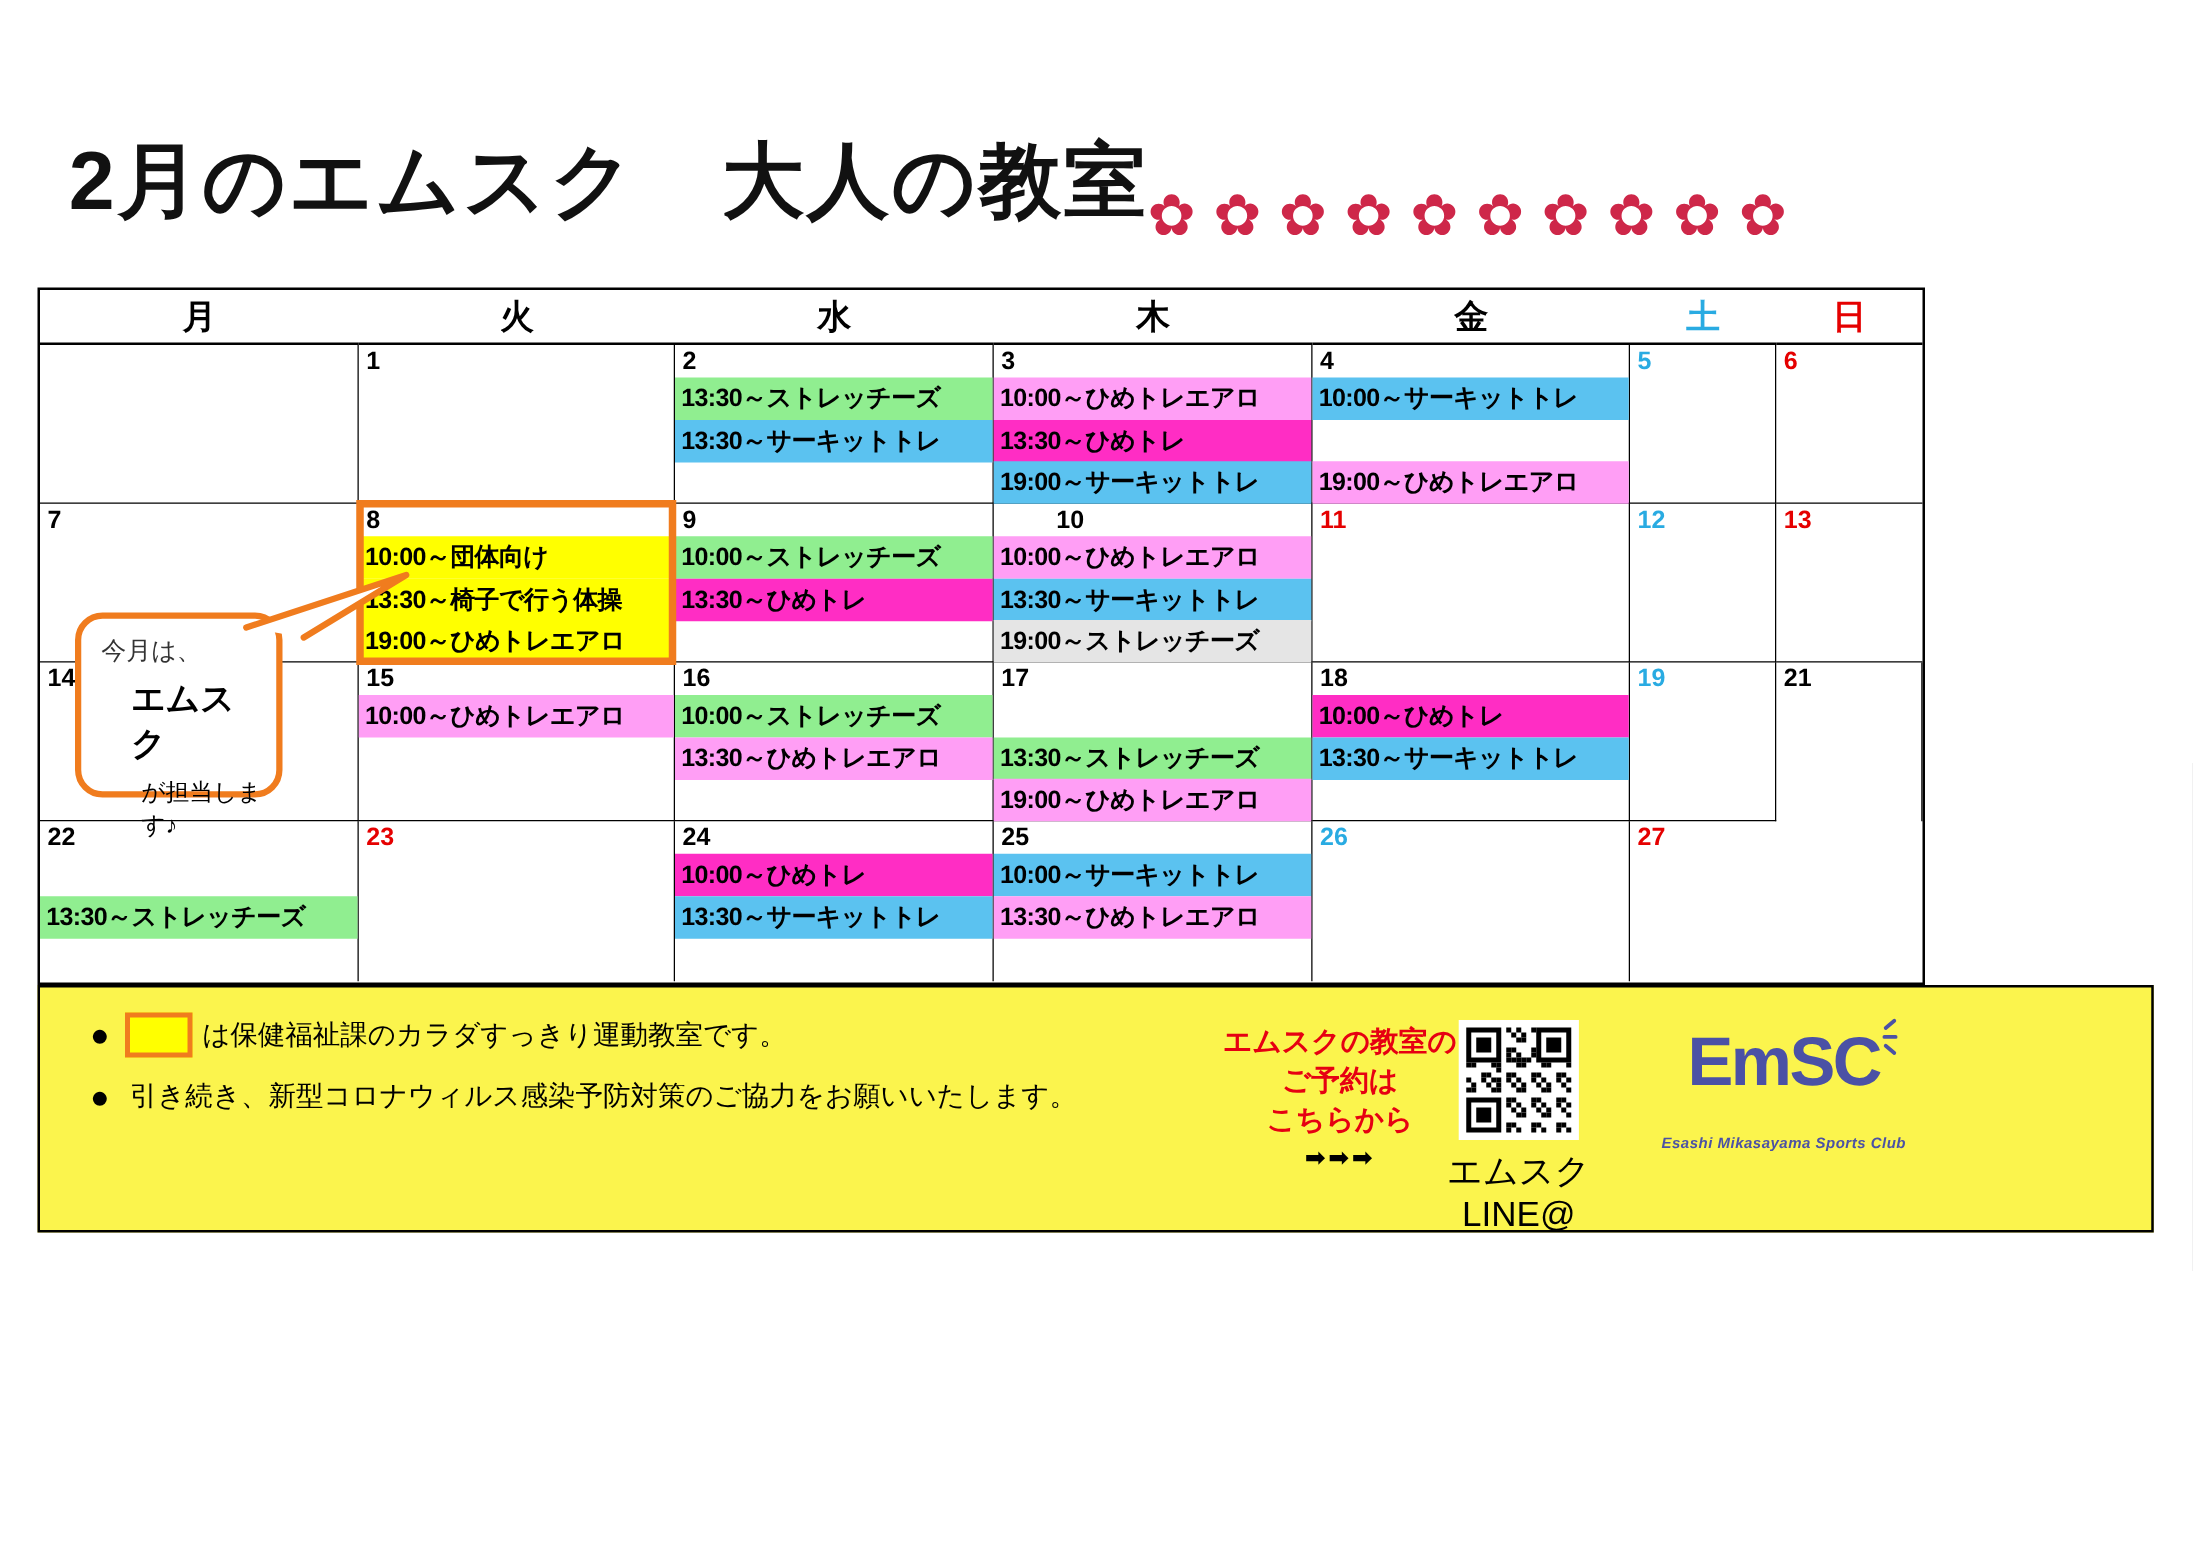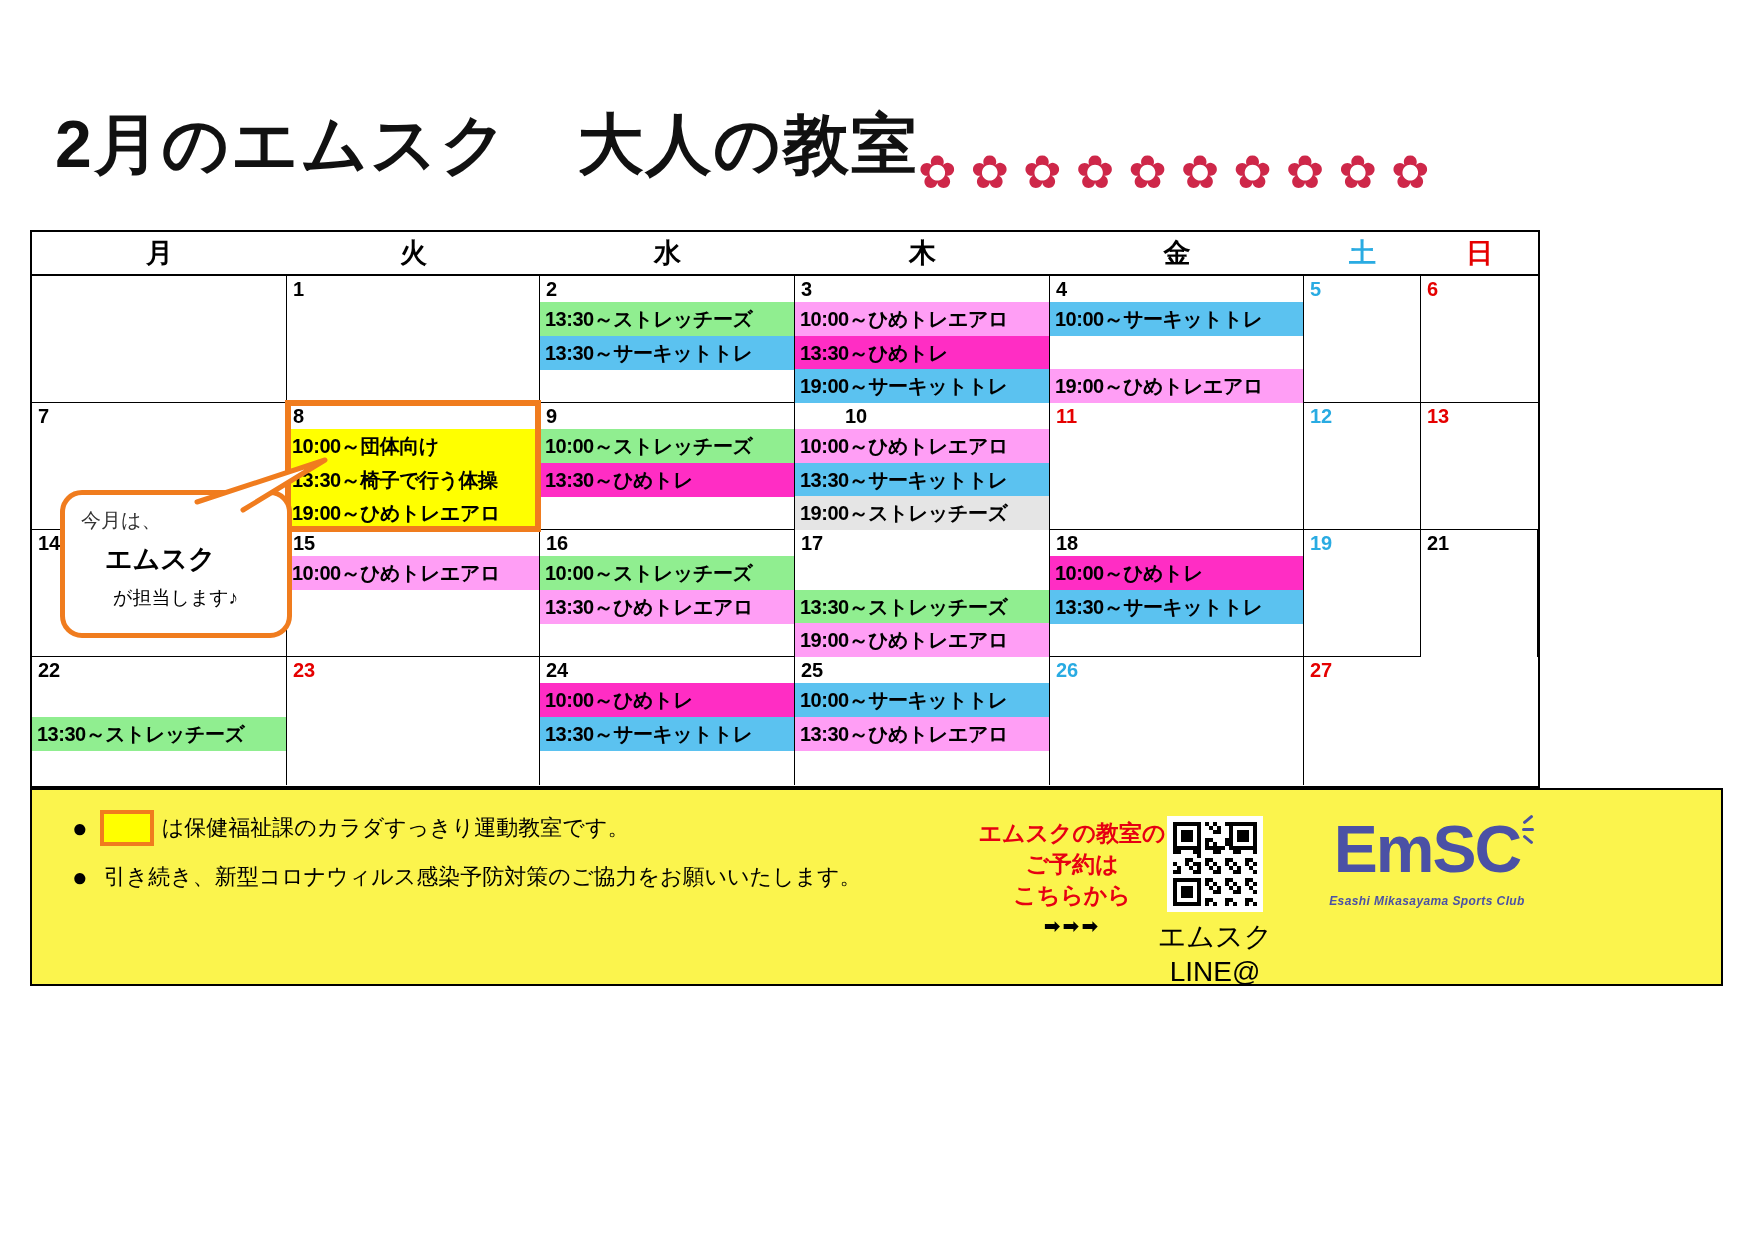--- a/index.html
+++ b/index.html
@@ -16,43 +16,43 @@
   .hcell{display:flex;align-items:center;justify-content:center;font-size:27px;font-weight:bold;
          border-bottom:2.5px solid #000;}
   .cell{position:relative;border-right:1.5px solid #000;border-bottom:1.5px solid #000;}
   .cell.last-col{border-right:none;}
   .cell.last-row{border-bottom:none;}
   .daynum{position:absolute;top:1px;left:6px;font-size:20px;font-weight:bold;line-height:25px;}
   .event{position:absolute;left:0;right:0;height:34px;line-height:34px;font-size:20px;font-weight:600;
          padding-left:5px;white-space:nowrap;overflow:hidden;box-sizing:border-box;letter-spacing:-0.5px;z-index:1;}
   .hl-border{position:absolute;left:-2px;right:-2px;top:-3px;bottom:-3px;border:6px solid #F07C1E;z-index:3;}
   
-  #bubble{position:absolute;left:60px;top:490px;width:232px;height:148px;background:#fff;
+  #bubble{position:absolute;left:60px;top:490px;width:166px;height:148px;background:#fff;
           border:5px solid #F07C1E;border-radius:22px;z-index:6;box-sizing:border-box;padding:12px 8px 0 16px;}
   #bubble .b1{font-size:20px;color:#333;}
   #bubble .b2{font-size:27px;font-weight:bold;margin:7px 0 0 24px;}
   #bubble .b3{font-size:19px;margin:8px 0 0 32px;}
   #bubble-tail{position:absolute;left:185px;top:450px;width:150px;height:64px;z-index:7;overflow:visible;}
   
   #footer{position:absolute;left:30px;top:788px;width:1693px;height:198px;background:#FBF44D;
           border:2px solid #000;box-sizing:border-box;}
   .note{position:absolute;left:40px;display:flex;align-items:center;font-size:22px;color:#000;white-space:nowrap;}
   #note1{top:20px;} #note2{top:72px;}
   .bullet{font-size:26px;line-height:30px;}
   #legend-swatch{width:46px;height:28px;background:#FFFF00;border:4px solid #F07C1E;margin:0 8px 0 12px;}
   #note2 .note-text{margin-left:16px;}
   #reserve{position:absolute;left:925px;top:28px;width:230px;text-align:center;font-weight:bold;
            font-size:23px;line-height:31px;}
   #reserve-arrows{position:absolute;left:925px;top:124px;width:230px;text-align:center;color:#000;
                   font-size:20px;font-weight:bold;letter-spacing:2px;}
   #qr{position:absolute;left:1135px;top:26px;width:96px;height:96px;background:#fff;}
   #qr-caption{position:absolute;left:1088px;top:128px;width:190px;text-align:center;font-size:28px;color:#000;}
   #logo{position:absolute;left:1280px;top:22px;width:230px;text-align:center;}
-  #logo-text{position:relative;display:inline-block;font-size:66px;font-weight:800;letter-spacing:-2px;line-height:74px;}
-  #logo-subtitle{margin-top:8px;font-size:12px;font-weight:bold;font-style:italic;letter-spacing:0.4px;}
+  #logo-text{position:relative;display:inline-block;font-size:55px;font-weight:800;letter-spacing:-2px;line-height:74px;}
+  #logo-subtitle{margin-top:21px;font-size:12px;font-weight:bold;font-style:italic;letter-spacing:0.4px;}
   .sparkles{position:absolute;right:-16px;top:4px;width:14px;height:30px;}
   .sparkles div{position:absolute;width:12px;height:3px;background:currentColor;border-radius:2px;}
   .sparkles div:nth-child(1){top:2px;transform:rotate(-40deg);}
   .sparkles div:nth-child(2){top:12px;}
   .sparkles div:nth-child(3){top:22px;transform:rotate(40deg);}
 </style>
 </head>
 <body>
 
 <div id="page">

